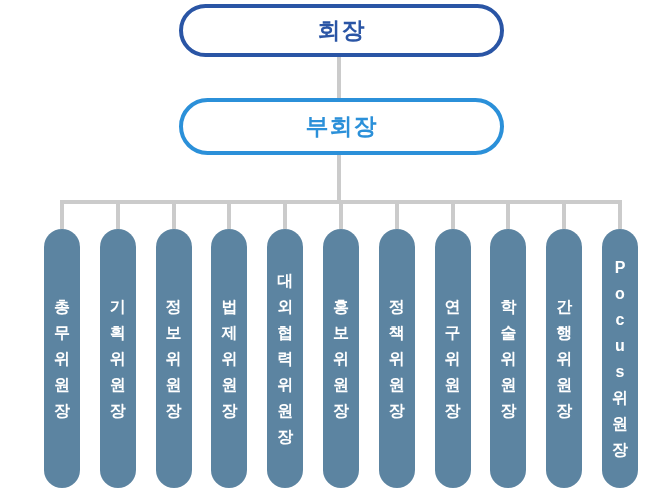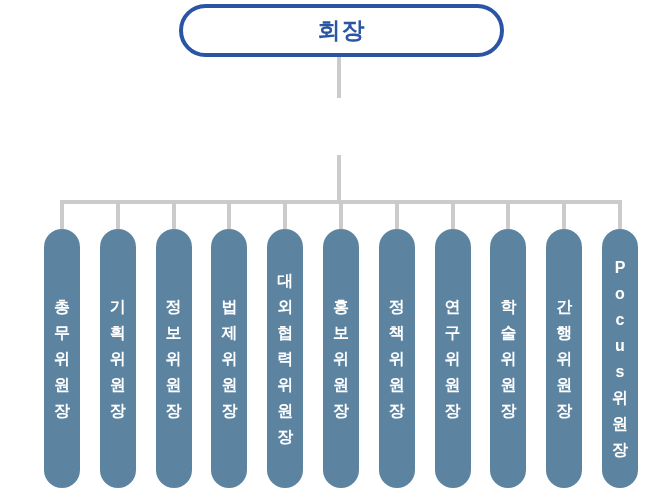--- a/index.html
+++ b/index.html
@@ -68,20 +68,23 @@
 <body>
 
 <div class="canvas">
 
   <div class="node chairman">
     <span>회장</span>
   </div>
 
   <div class="conn" style="left:321px; top:57px; width:4px; height:41px;"></div>
 
+  <div class="node vice">
+    <span>부회장</span>
+  </div>
 
   <div class="conn" style="left:321px; top:155px; width:4px; height:45px;"></div>
 
   <div class="conn" style="left:44px; top:200px; width:562px; height:4px;"></div>
 
   <div id="committees">
       <div class="conn" style="left: 44px; top: 204px; width: 4px; height: 25px;"></div>
       <div class="pill" style="left: 28px;">
         <div>
           <span class="ch">총</span>

